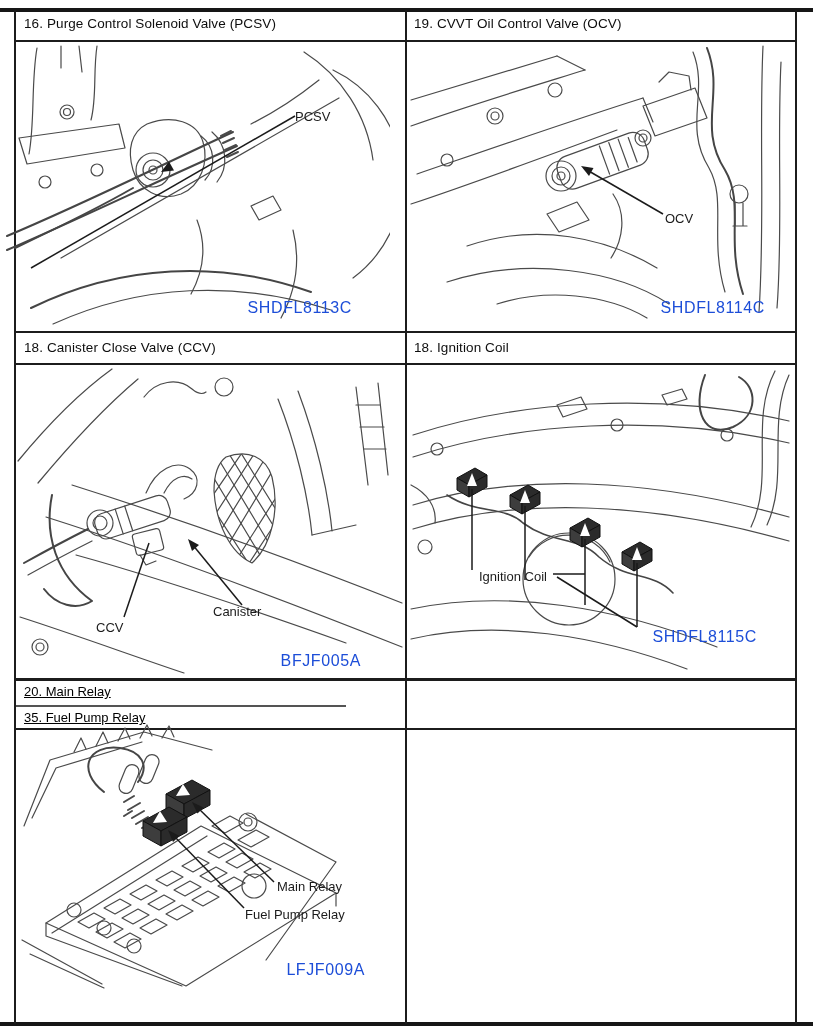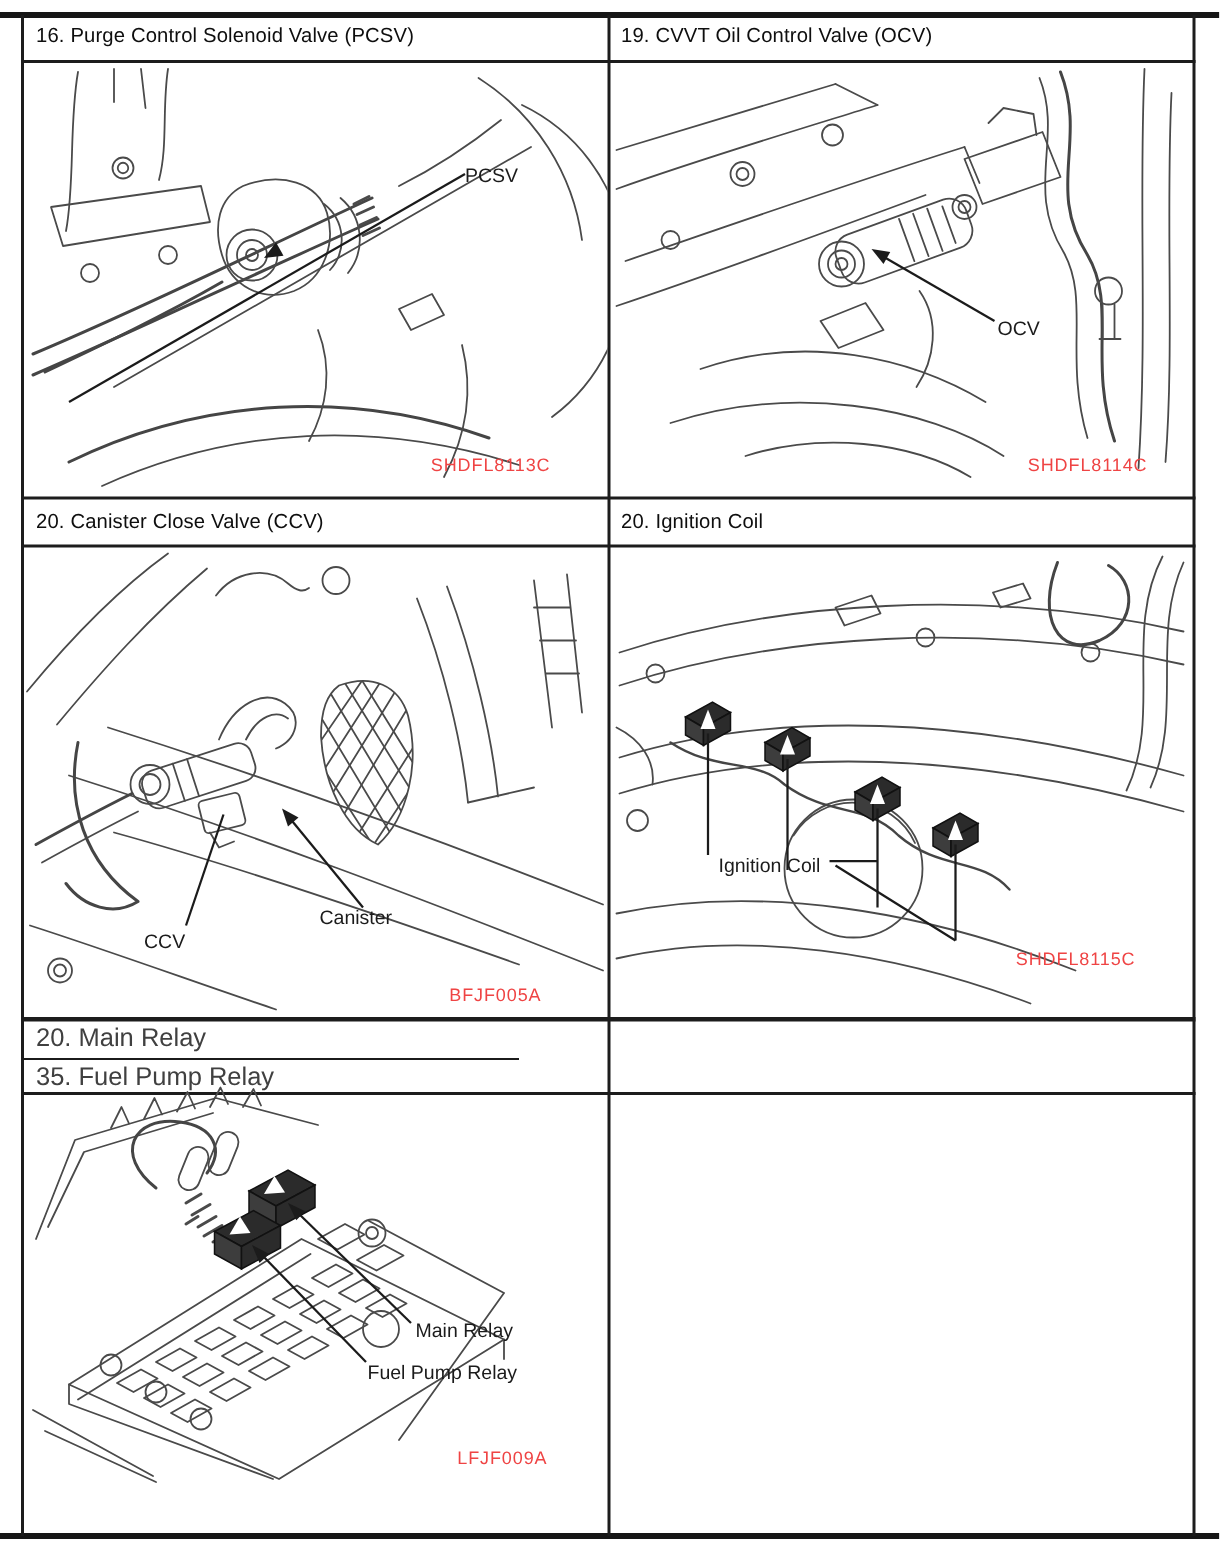--- a/index.html
+++ b/index.html
@@ -5,23 +5,23 @@
   * { box-sizing: border-box; margin: 0; padding: 0; }
   html,body { background:#ffffff; }
   .page {
     position: relative; width: 813px; height: 1035px; background:#fff;
     font-family: "Liberation Sans", sans-serif; color:#111; overflow:hidden;
   }
   .bar { position:absolute; left:0; width:813px; height:4px; background:#161616; }
   .vline { position:absolute; width:2px; background:#1c1c1c; }
   .hline { position:absolute; height:2px; background:#1c1c1c; }
   .hdr { position:absolute; font-size:13.5px; color:#0e0e0e; white-space:nowrap; letter-spacing:0.1px; }
-  .hdr2 { position:absolute; font-size:17px; color:#404040; line-height:26px; white-space:nowrap; }
+  .hdr2 { position:absolute; font-size:13px; color:#000000; line-height:26px; white-space:nowrap;text-decoration:underline; }
   .fig { position:absolute; }
-  .figcode { position:absolute; font-size:12px; color:#ef4444; letter-spacing:0.6px; white-space:nowrap; }
+  .figcode { position:absolute; font-size:16px; color:#1d4ed8; letter-spacing:0.6px; white-space:nowrap; }
   svg { display:block; }
   .ln  { fill:none; stroke:#4a4a4a; stroke-width:1.2; stroke-linecap:round; stroke-linejoin:round; }
   .lnb { fill:none; stroke:#454545; stroke-width:2;   stroke-linecap:round; stroke-linejoin:round; }
   .ld  { fill:none; stroke:#1b1b1b; stroke-width:1.5; }
   .ah  { fill:#1b1b1b; stroke:none; }
   .dk  { fill:#2b2b2b; stroke:#111; stroke-width:1; }
   .dk2 { fill:#3d3d3d; stroke:#111; stroke-width:1; }
   .wt  { fill:#ffffff; stroke:none; }
   text.cap { font-family:"Liberation Sans",sans-serif; font-size:13px; fill:#1b1b1b; }
 </style>
@@ -37,28 +37,28 @@
   <div class="vline" style="left:405px;top:10px;  height:1014px"></div>
   <div class="vline" style="left:795px;top:10px;  height:1014px"></div>
   <div class="hline" style="left:14px; top:40px;  width:783px"></div>
   <div class="hline" style="left:14px; top:331px; width:783px"></div>
   <div class="hline" style="left:14px; top:363px; width:783px"></div>
   <div class="hline" style="left:14px; top:678px; width:783px; height:3px"></div>
   <div class="hline" style="left:14px; top:728px; width:783px"></div>
 
   <div class="hdr" style="left:24px;  top:16px">16. Purge Control Solenoid Valve (PCSV)</div>
   <div class="hdr" style="left:414px; top:16px">19. CVVT Oil Control Valve (OCV)</div>
-  <div class="hdr" style="left:24px;  top:340px">20. Canister Close Valve (CCV)</div>
-  <div class="hdr" style="left:414px; top:340px">20. Ignition Coil</div>
+  <div class="hdr" style="left:24px;  top:340px">18. Canister Close Valve (CCV)</div>
+  <div class="hdr" style="left:414px; top:340px">18. Ignition Coil</div>
   <div class="hdr2" style="left:24px; top:679px">
     <div>20. Main Relay</div>
     <div>35. Fuel Pump Relay</div>
   </div>
 
-  <div class="fig" style="left:16px; top:42px; width:389px; height:289px">
+  <div class="fig" style="left:1px; top:42px; width:389px; height:289px">
     <svg width="389" height="289" viewBox="0 0 389 289">
       <g>
         <path class="ln" d="M36,6 C30,40 34,80 28,112"></path>
         <path class="ln" d="M96,4 C92,30 96,55 90,78"></path>
         <path class="ln" d="M60,4 L60,26 M78,4 L81,30"></path>
         <path class="ln" d="M18,96 L118,82 L124,106 L26,122 Z"></path>
         <circle class="ln" cx="66" cy="70" r="7"></circle>
           <circle class="ln" cx="66" cy="70" r="3.5"></circle>
         <circle class="ln" cx="44" cy="140" r="6"></circle>
         <circle class="ln" cx="96" cy="128" r="6"></circle>

